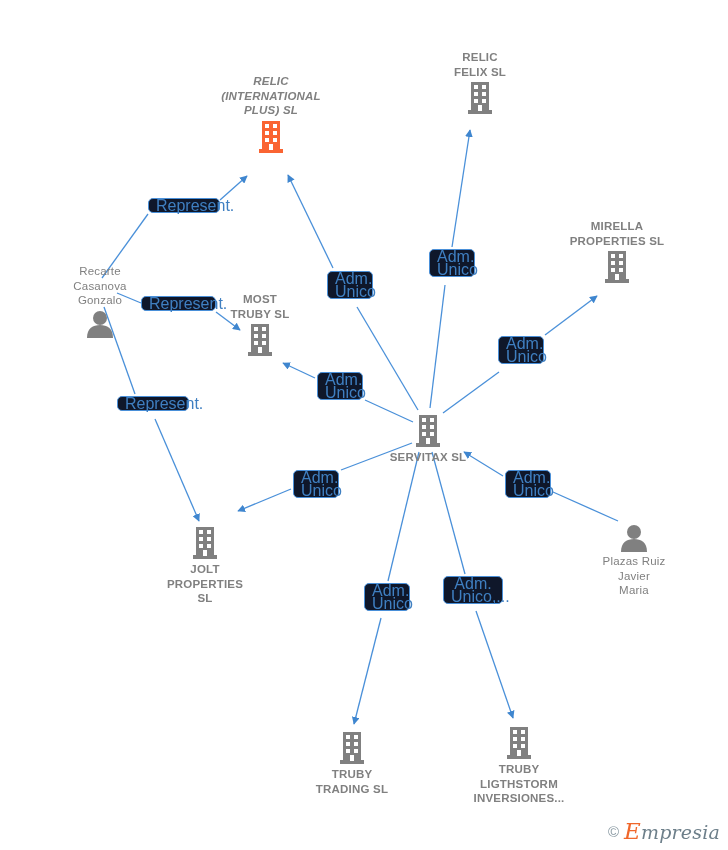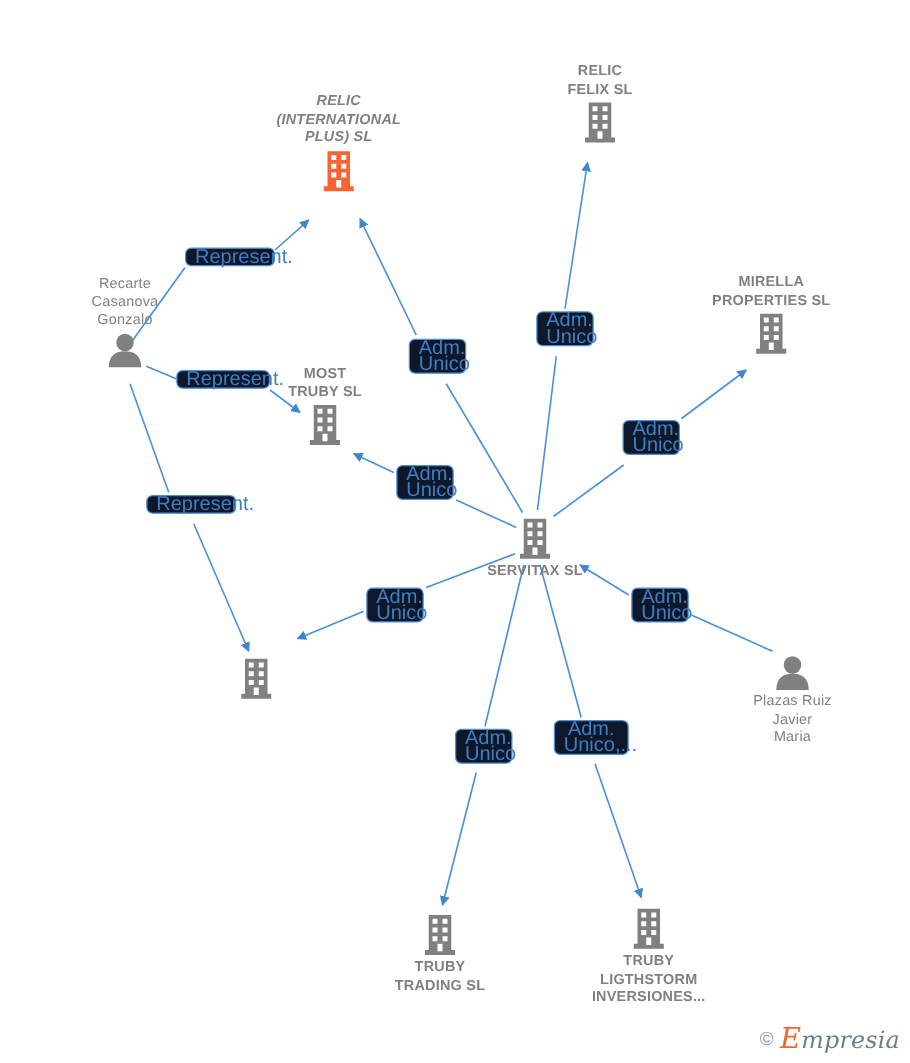--- a/index.html
+++ b/index.html
@@ -42,20 +42,21 @@
     color: #808080;
     letter-spacing: 0.2px;
     white-space: pre-line;
   }
   .node.company .label {
     font-weight: bold;
   }
   .node.person .label {
     font-weight: normal;
     color: #808080;
+    margin-top: 44px;
   }
   .node.label-above .label { margin-bottom: 2px; }
   .node.label-below .label { margin-top: 2px; }
 
   .edge-label {
     position: absolute;
     z-index: 4;
     background: #0f172a;
     border: 1.4px solid #4a90d9;
     border-radius: 5px;
@@ -263,20 +264,23 @@
           <rect x="7" y="4" width="4" height="4"></rect>
           <rect x="15" y="4" width="4" height="4"></rect>
           <rect x="7" y="11" width="4" height="4"></rect>
           <rect x="15" y="11" width="4" height="4"></rect>
           <rect x="7" y="18" width="4" height="4"></rect>
           <rect x="15" y="18" width="4" height="4"></rect>
           <rect x="11" y="24" width="4" height="6"></rect>
         </g>
       </svg>
     </span>
+    <span class="label">JOLT
+PROPERTIES
+SL</span>
   </div>
 
   <div class="node person label-below" style="left:634px; top:524px;">
     <span class="glyph">
       <svg width="30" height="28" viewBox="0 0 30 28">
         <circle cx="15" cy="8" r="7" fill="#808080"></circle>
         <path d="M2 28 C2 18 8 15 15 15 C22 15 28 18 28 28 Z" fill="#808080"></path>
       </svg>
     </span>
     <span class="label">Plazas Ruiz

